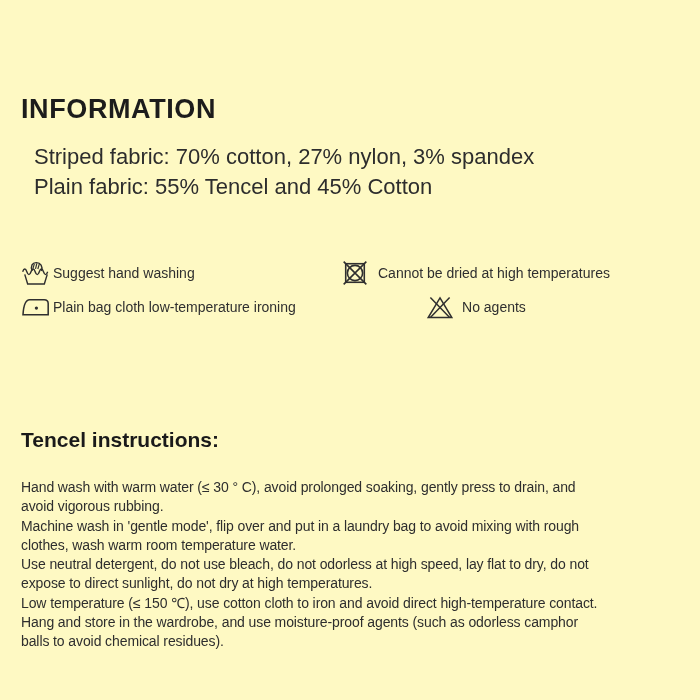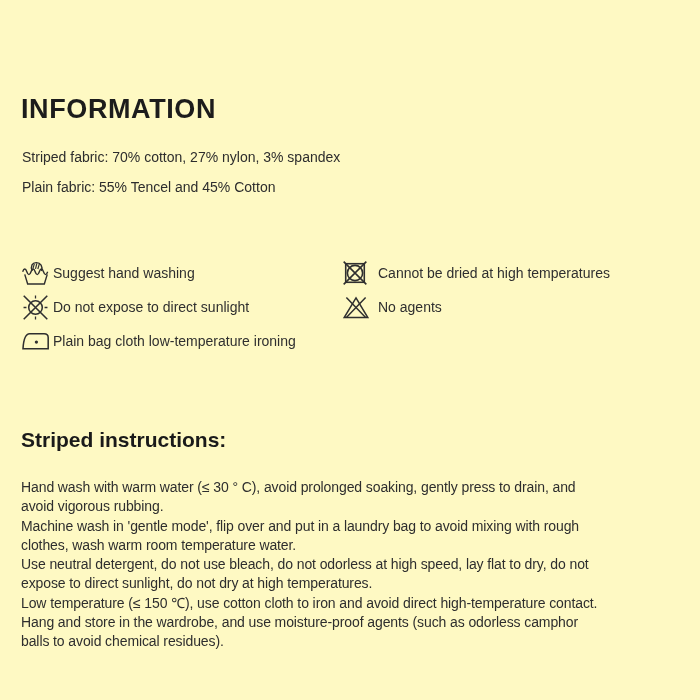--- a/index.html
+++ b/index.html
@@ -6,26 +6,26 @@
   html,body { background:#ffffff; }
   .page {
     position:relative; width:700px; height:700px; background:#fef9c3;
     font-family:Liberation Sans, sans-serif; overflow:hidden;
   }
   .info-title {
     position:absolute; left:21px; top:94px;
     font-size:27px; font-weight:700; letter-spacing:.6px; color:#1c1c1c;
   }
   .fabric-block {
-    position:absolute; left:22px; top:142px;
-    font-size:14px; line-height:30px; color:#2d2d2d;
+    position:absolute; left:34px; top:142px;
+    font-size:22px; line-height:30px; color:#2d2d2d;
   }
   .care-col { position:absolute; top:258px; display:flex; flex-direction:column; gap:4px; }
   .care-col.left  { left:21px; }
-  .care-col.right { left:342px; }
+  .care-col.right { left:342px;align-items:center; }
   .care-row { display:flex; align-items:center; height:30px; }
   .care-icon { width:32px; min-width:32px; display:flex; align-items:center; }
   .care-col.right .care-icon { width:36px; min-width:36px; }
   .care-icon svg { display:block; }
   .care-label { font-size:14px; color:#2f2f2f; white-space:nowrap; }
   .wash-title {
     position:absolute; left:21px; top:428px;
     font-size:21px; font-weight:700; color:#1a1a1a;
   }
   .wash-text {
@@ -58,30 +58,20 @@
           <path class="stroke" d="M4.5,16 L8,27.5 L28,27.5 L31.5,16"></path>
           <path class="stroke" d="M13.5,12 C11,6 13.5,1.8 18.5,2 C23.5,2.2 26.5,6.5 24.5,12"></path>
           <path class="stroke-thin" d="M16,3.5 L14.3,9.2"></path>
           <path class="stroke-thin" d="M19,2.8 L17.4,9.4"></path>
           <path class="stroke-thin" d="M22,3.5 L20.2,9.6"></path>
         </svg>
       </span>
       <span class="care-label">Suggest hand washing</span>
     </div>
 
-    <div class="care-row">
-      <span class="care-icon">
-        <svg width="29" height="29" viewBox="0 0 32 32">
-          <circle class="stroke" cx="16" cy="16" r="7.5"></circle>
-          <path class="stroke-thin" d="M16,6 L16,2.8 M16,26 L16,29.2 M6,16 L2.8,16 M26,16 L29.2,16"></path>
-          <path class="stroke" d="M3,3 L29,29 M29,3 L3,29"></path>
-        </svg>
-      </span>
-      <span class="care-label">Do not expose to direct sunlight</span>
-    </div>
 
     <div class="care-row">
       <span class="care-icon">
         <svg width="29" height="22" viewBox="0 0 32 24">
           <path class="stroke" d="M9.5,4 L25.5,4 C28.8,4 30,5.4 30,8.2 L30,20.5 L2.2,20.5 C2.6,14 4.2,4 9.5,4 Z"></path>
           <circle class="dotfill" cx="17" cy="13.2" r="1.8"></circle>
         </svg>
       </span>
       <span class="care-label">Plain bag cloth low-temperature ironing</span>
     </div>
@@ -106,21 +96,21 @@
         <svg width="28" height="25" viewBox="0 0 32 28">
           <path class="stroke" d="M16,3 L29.5,25.5 L2.5,25.5 Z"></path>
           <path class="stroke" d="M5,2.5 L27,25.5 M27,2.5 L5,25.5"></path>
         </svg>
       </span>
       <span class="care-label">No agents</span>
     </div>
 
   </div>
 
-  <h2 class="wash-title">Striped instructions:</h2>
+  <h2 class="wash-title">Tencel instructions:</h2>
 
   <div class="wash-text">
     <div>Hand wash with warm water (≤ 30 ° C), avoid prolonged soaking, gently press to drain, and</div>
     <div>avoid vigorous rubbing.</div>
     <div>Machine wash in 'gentle mode', flip over and put in a laundry bag to avoid mixing with rough</div>
     <div>clothes, wash warm room temperature water.</div>
     <div>Use neutral detergent, do not use bleach, do not odorless at high speed, lay flat to dry, do not</div>
     <div>expose to direct sunlight, do not dry at high temperatures.</div>
     <div>Low temperature (≤ 150 ℃), use cotton cloth to iron and avoid direct high-temperature contact.</div>
     <div>Hang and store in the wardrobe, and use moisture-proof agents (such as odorless camphor</div>

